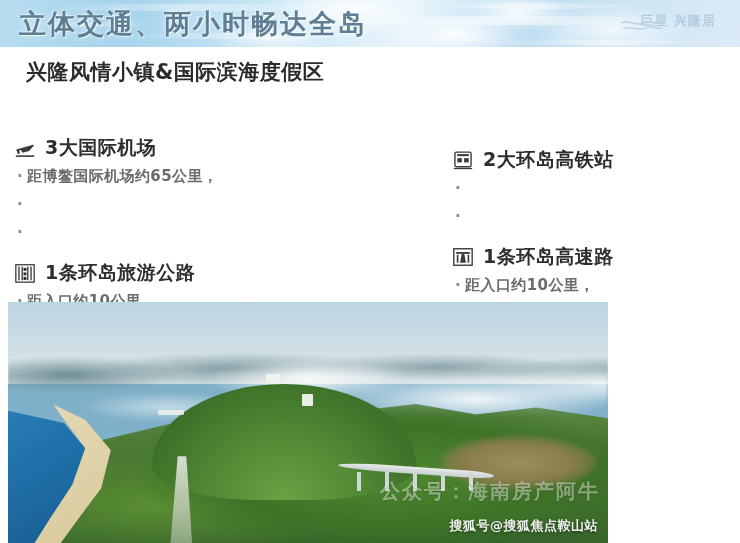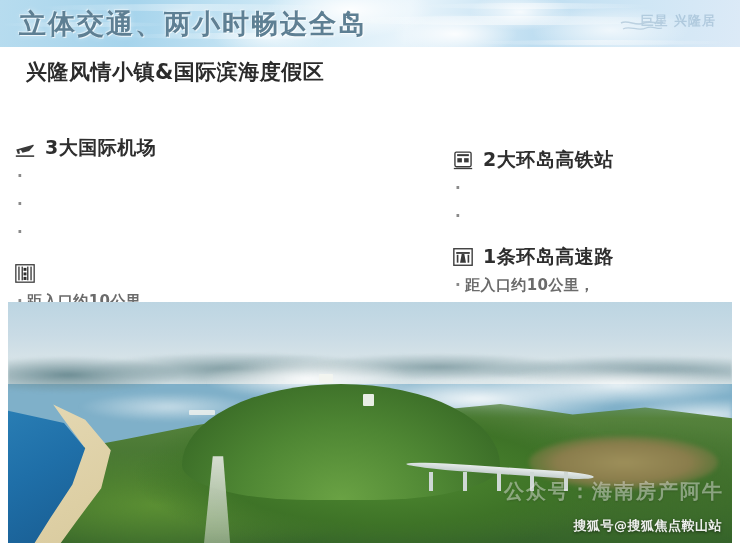--- a/index.html
+++ b/index.html
@@ -83,21 +83,21 @@
   .bitem {
     display:flex; align-items:baseline;
     font-size:15px; color:#6b6b6b; font-weight:bold;
     letter-spacing:.4px; line-height:1.0; margin-bottom:13px;
     white-space:nowrap;
   }
   .bitem .dot { flex:0 0 auto; margin-right:4px; color:#8a8a8a; font-weight:bold; }
 
   
   .photo {
-    position:absolute; left:8px; top:302px; width:724px; height:241px;
+    position:absolute; left:8px; top:302px; width:600px; height:241px;
     overflow:hidden; background:#7fb0c9;
   }
   .sky {
     position:absolute; left:0; top:0; width:100%; height:34%;
     background:linear-gradient(180deg,#bcd5e2 0%, #c9dbe5 40%, #d8e4e8 75%, #cfdde1 100%);
   }
   .farhills {
     position:absolute; left:0; top:18%; width:100%; height:26%;
     background:
       radial-gradient(ellipse 160px 26px at 60px 30px,  #6d8d94 0%, rgba(109,141,148,0) 72%),
@@ -220,20 +220,21 @@
         <div class="bhead">
           <svg class="ico" viewBox="0 0 24 24">
             <path d="M2.5 13.6 L20 8.6 C21.2 8.25 22 8.9 21.3 9.8 L16.5 15.3 L9.2 17.3 L7.6 14.1 L5.6 14.6 L6.6 17.9 L4.2 18.5 Z" fill="#3a3a3a"></path>
             <rect x="2" y="20" width="20" height="1.7" fill="#3a3a3a"></rect>
           </svg>
           <div class="htxt">3大国际机场</div>
         </div>
         <div class="blist">
           <div class="bitem">
             <span class="dot">·</span>
+            <span>距博鳌国际机场约65公里，</span>
           </div>
           <div class="bitem">
             <span class="dot">·</span>
           </div>
           <div class="bitem">
             <span class="dot">·</span>
           </div>
         </div>
       </div>
 
@@ -242,20 +243,21 @@
           <svg class="ico" viewBox="0 0 24 24">
             <rect x="2" y="3" width="20" height="19" fill="none" stroke="#3a3a3a" stroke-width="1.4"></rect>
             <rect x="4.6" y="5" width="1.6" height="15" fill="#4a4a4a"></rect>
             <rect x="8.2" y="5" width="1.6" height="15" fill="#4a4a4a"></rect>
             <rect x="14.2" y="5" width="1.6" height="15" fill="#4a4a4a"></rect>
             <rect x="17.8" y="5" width="1.6" height="15" fill="#4a4a4a"></rect>
             <rect x="10.4" y="6.4" width="3.2" height="3.2" fill="#2d2d2d"></rect>
             <rect x="10.4" y="11.4" width="3.2" height="3.2" fill="#2d2d2d"></rect>
             <rect x="10.4" y="16.2" width="3.2" height="3.4" fill="#2d2d2d"></rect>
           </svg>
+          <div class="htxt">1条环岛旅游公路</div>
         </div>
         <div class="blist">
           <div class="bitem">
             <span class="dot">·</span>
             <span>距入口约10公里，</span>
           </div>
         </div>
       </div>
 
     </div>

